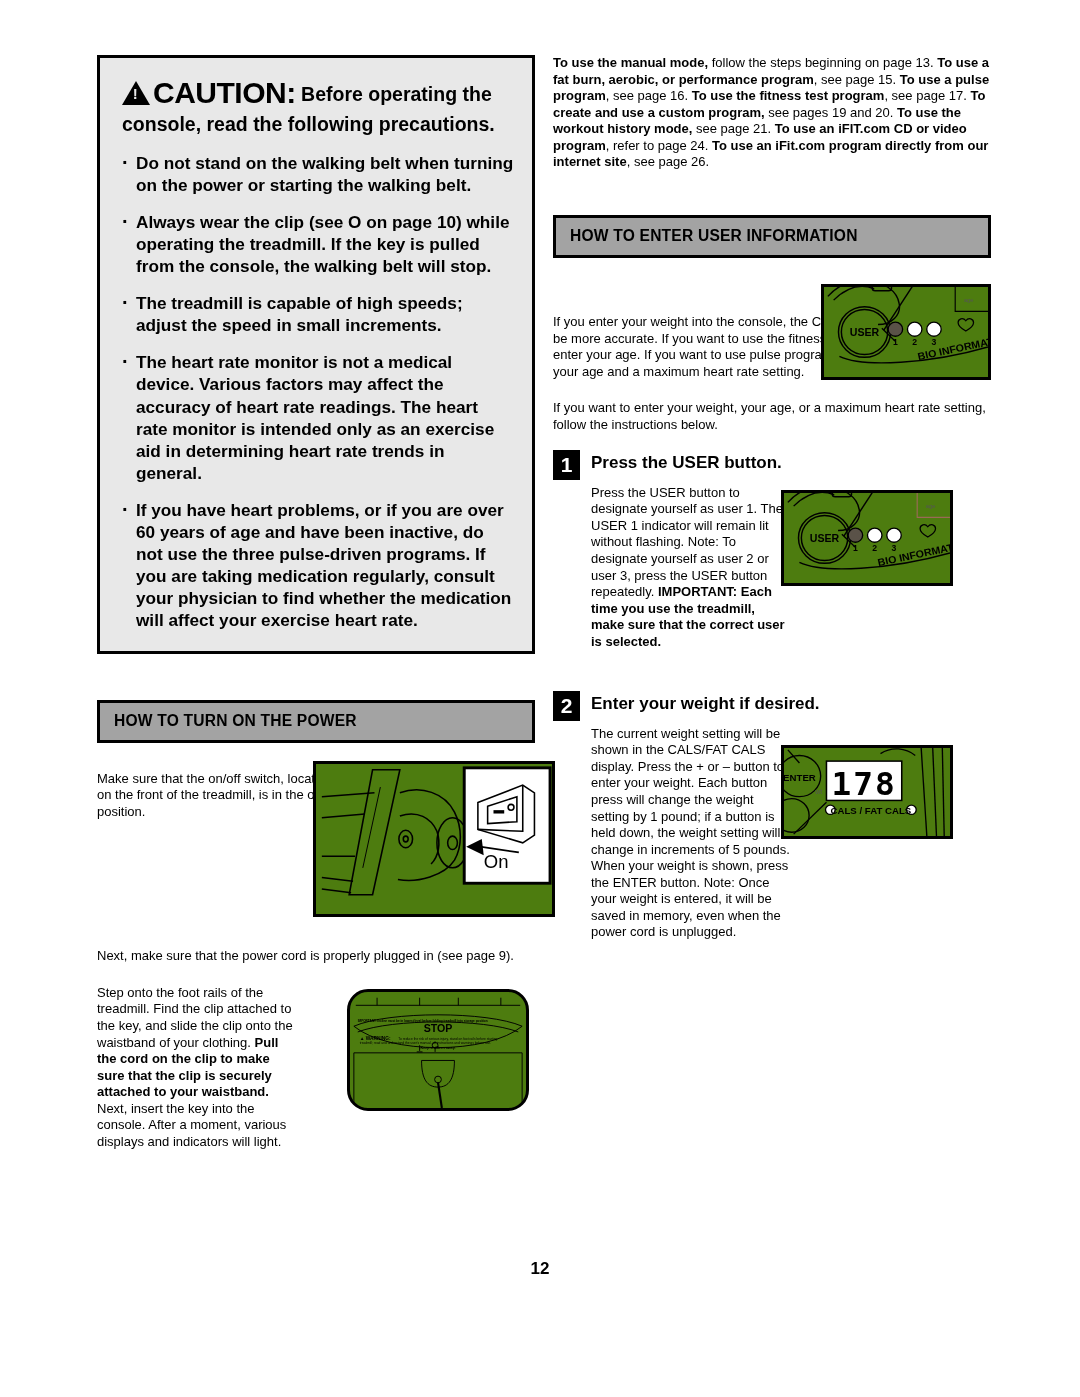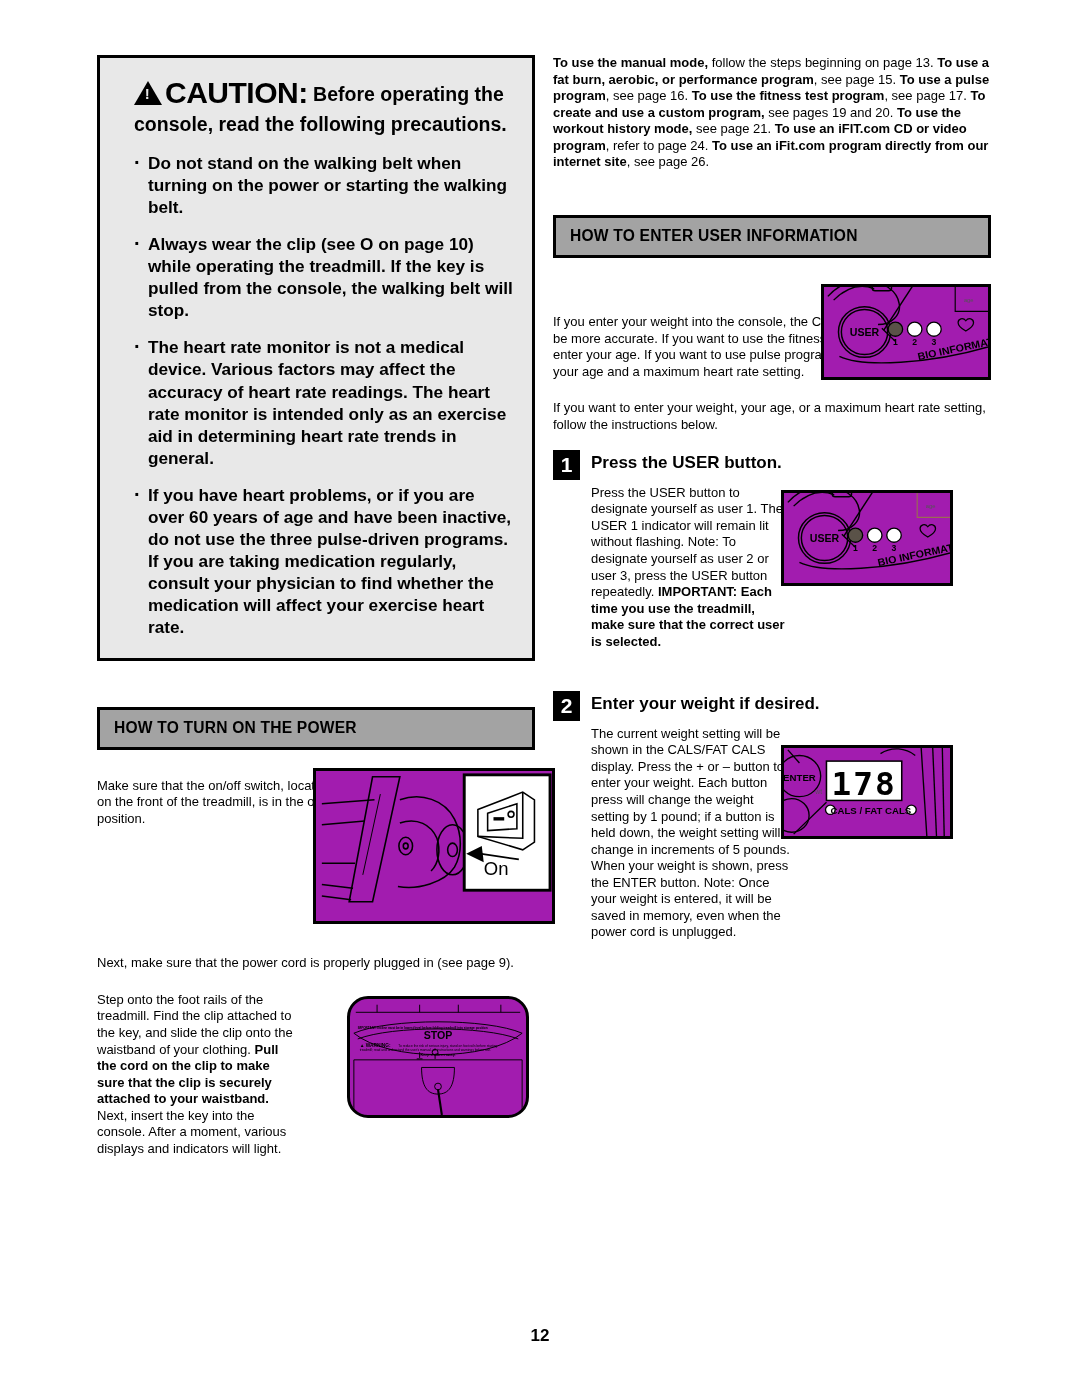--- a/index.html
+++ b/index.html
@@ -27,21 +27,21 @@
     top: 55px;
     width: 438px;
   }
   .col-left  { left: 97px; }
   .col-right { left: 553px; }
 
   
   .caution-box {
     border: 3px solid #000;
     background: #e8e8e8;
-    padding: 16px 18px 18px 34px;
+    padding: 16px 18px 18px 22px;
     box-sizing: border-box;
     width: 438px;
   }
   .caution-head {
     font-weight: bold;
     font-size: 19.5px;
     line-height: 1.26;
     margin: 0 0 16px 0;
   }
   .caution-word {
@@ -116,21 +116,21 @@
   p.body b { font-weight: bold; }
 
   .txt-narrow { width: 238px; }
   .txt-narrow-2 { width: 200px; }
 
   .flowrow { position: relative; }
   .flowrow .txtblock { }
   .figbox {
     position: absolute;
     border: 3px solid #000;
-    background: #a21caf;
+    background: #4d7c0f;
     box-sizing: border-box;
     overflow: hidden;
   }
 
   
   .step-head {
     position: relative;
     padding-left: 38px;
     font-weight: bold;
     font-size: 17px;
@@ -151,21 +151,21 @@
     text-align: center;
     font-family: "Liberation Sans", sans-serif;
   }
   .step-body { padding-left: 38px; }
 
   
   .pagenum {
     position: absolute;
     left: 0;
     right: 0;
-    top: 1326px;
+    top: 1259px;
     text-align: center;
     font-weight: bold;
     font-size: 17px;
   }
 
   
   .console-fig { position: relative; width: 100%; height: 100%; }
   .console-fig svg { display: block; width: 100%; height: 100%; }
 
   .stopfig svg, .switchfig svg, .displayfig svg { display:block; width:100%; height:100%; }
@@ -177,20 +177,21 @@
 
   <div class="col col-left">
 
     <div class="caution-box">
       <div class="caution-head">
         <span class="warn-tri"></span><span class="caution-word">CAUTION:</span><span> Before operating the console, read the following precautions.</span>
       </div>
       <ul class="caution-list">
         <li>Do not stand on the walking belt when turning on the power or starting the walking belt.</li>
         <li>Always wear the clip (see O on page 10) while operating the treadmill. If the key is pulled from the console, the walking belt will stop.</li>
+        <li>The treadmill is capable of high speeds; adjust the speed in small increments.</li>
         <li>The heart rate monitor is not a medical device. Various factors may affect the accuracy of heart rate readings. The heart rate monitor is intended only as an exercise aid in determining heart rate trends in general.</li>
         <li>If you have heart problems, or if you are over 60 years of age and have been inactive, do not use the three pulse-driven programs. If you are taking medication regularly, consult your physician to find whether the medication will affect your exercise heart rate.</li>
       </ul>
     </div>
 
     <div style="height:46px"></div>
     <div class="section-bar">HOW TO TURN ON THE POWER</div>
 
     <div style="height:28px"></div>
 

